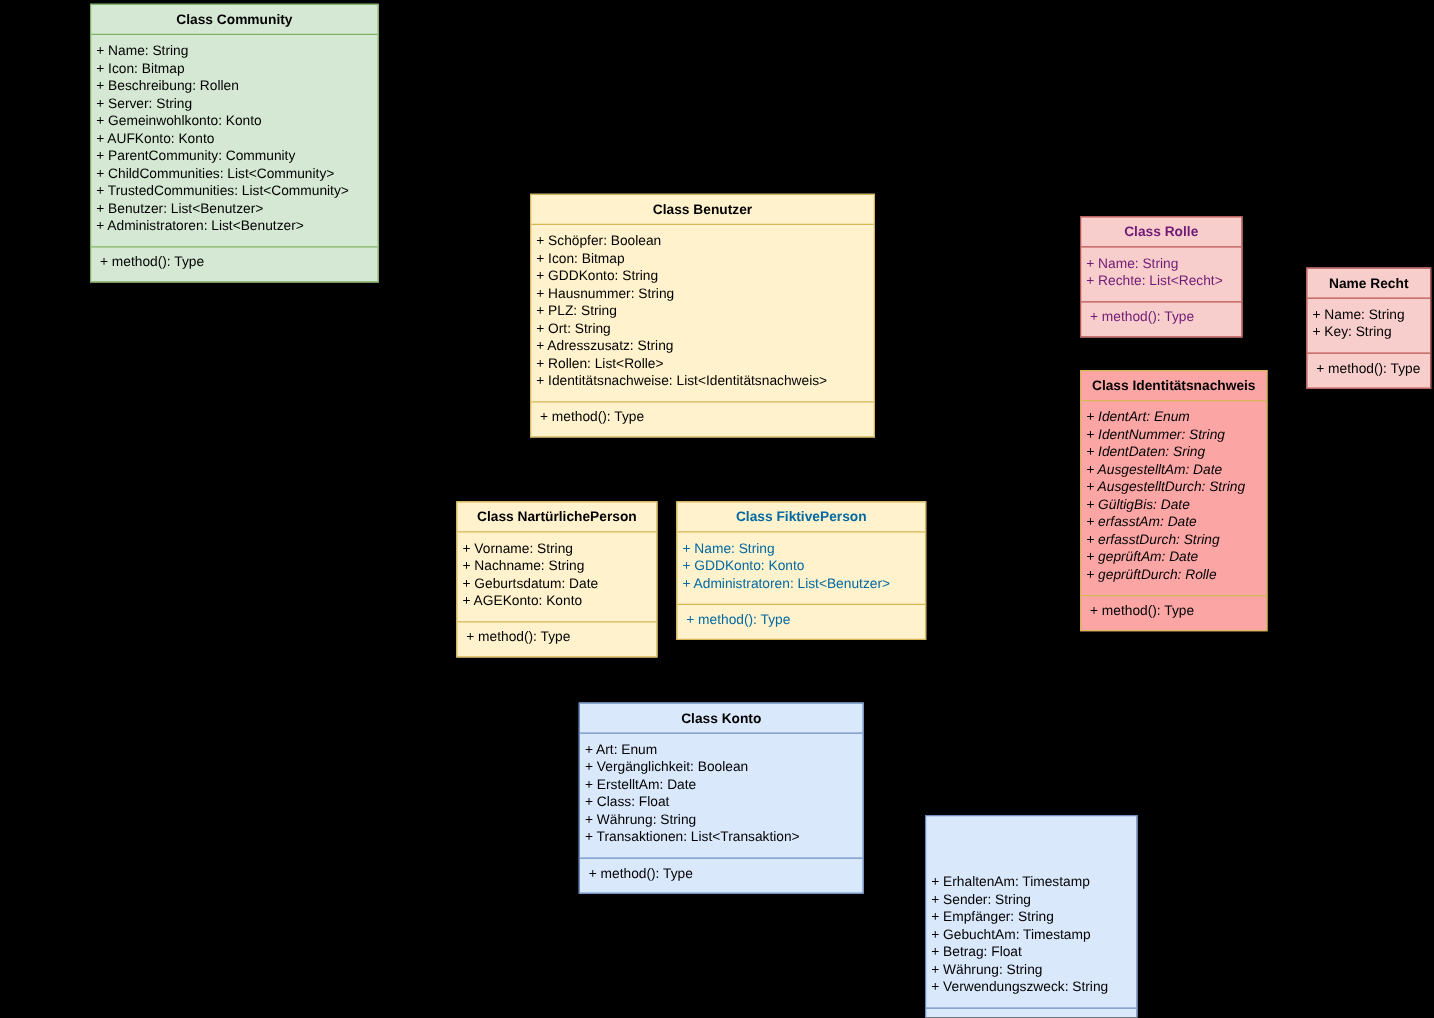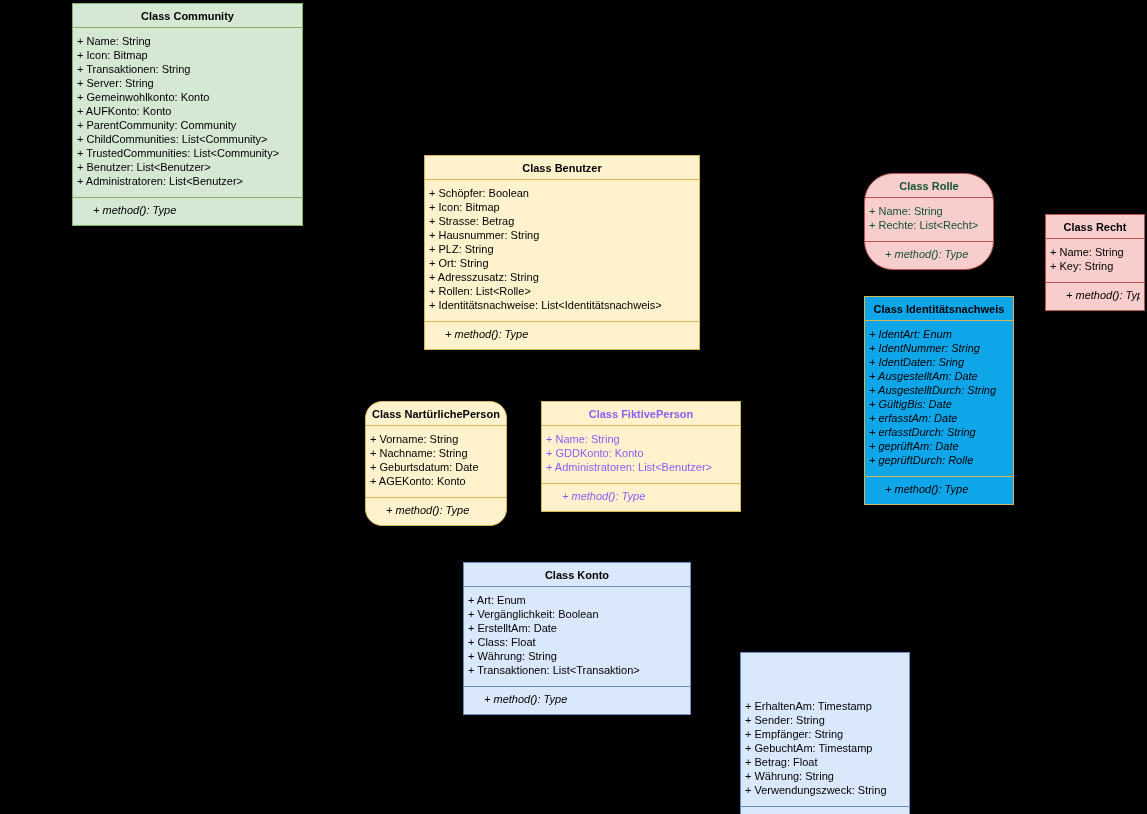--- a/index.html
+++ b/index.html
@@ -29,105 +29,104 @@
     line-height: 14px;
     border-bottom: 1px solid;
     white-space: nowrap;
     overflow: hidden;
   }
   .uml-attrs {
     padding: 6px 4px 9px 4px;
     border-bottom: 1px solid;
   }
   .uml-methods {
-    padding: 5px 4px 8px 20px;
-    font-style: italic;
+    padding: 5px 4px 8px 7px;
   }
   .uml-line {
     line-height: 14px;
     white-space: nowrap;
     overflow: hidden;
   }
   
   .pos-community            { left:  72px; top:   3px; width: 231px; }
   .pos-benutzer             { left: 424px; top: 155px; width: 276px; }
   .pos-rolle                { left: 864px; top: 173px; width: 130px; }
   .pos-recht                { left:1045px; top: 214px; width: 100px; }
   .pos-identitaetsnachweis  { left: 864px; top: 296px; width: 150px; }
-  .pos-nartuerlicheperson   { left: 365px; top: 401px; width: 142px; border-radius: 17px; }
+  .pos-nartuerlicheperson   { left: 365px; top: 401px; width: 161px; }
   .pos-fiktiveperson        { left: 541px; top: 401px; width: 200px; }
   .pos-konto                { left: 463px; top: 562px; width: 228px; }
   .pos-transaktion          { left: 740px; top: 652px; width: 170px; }
 </style>
 </head>
 <body style="background: rgb(0, 0, 0);">
 
 <div id="canvas">
 
   <div class="uml-class pos-community" style="background: rgb(213, 232, 212); border-color: rgb(130, 179, 102); color: rgb(0, 0, 0);">
     <div class="uml-header" style="border-bottom-color: rgb(130, 179, 102);">Class Community</div>
     <div class="uml-attrs" style="border-bottom-color: rgb(130, 179, 102);">
         <div class="uml-line">+ Name: String</div>
         <div class="uml-line">+ Icon: Bitmap</div>
-        <div class="uml-line">+ Transaktionen: String</div>
+        <div class="uml-line">+ Beschreibung: Rollen</div>
         <div class="uml-line">+ Server: String</div>
         <div class="uml-line">+ Gemeinwohlkonto: Konto</div>
         <div class="uml-line">+ AUFKonto: Konto</div>
         <div class="uml-line">+ ParentCommunity: Community</div>
         <div class="uml-line">+ ChildCommunities: List&lt;Community&gt;</div>
         <div class="uml-line">+ TrustedCommunities: List&lt;Community&gt;</div>
         <div class="uml-line">+ Benutzer: List&lt;Benutzer&gt;</div>
         <div class="uml-line">+ Administratoren: List&lt;Benutzer&gt;</div>
       </div>
     <div class="uml-methods">
         <div class="uml-line">+ method(): Type</div>
       </div>
   </div>
 
   <div class="uml-class pos-benutzer" style="background: rgb(255, 242, 204); border-color: rgb(214, 182, 86); color: rgb(0, 0, 0);">
     <div class="uml-header" style="border-bottom-color: rgb(214, 182, 86);">Class Benutzer</div>
     <div class="uml-attrs" style="border-bottom-color: rgb(214, 182, 86);">
         <div class="uml-line">+ Schöpfer: Boolean</div>
         <div class="uml-line">+ Icon: Bitmap</div>
-        <div class="uml-line">+ Strasse: Betrag</div>
+        <div class="uml-line">+ GDDKonto: String</div>
         <div class="uml-line">+ Hausnummer: String</div>
         <div class="uml-line">+ PLZ: String</div>
         <div class="uml-line">+ Ort: String</div>
         <div class="uml-line">+ Adresszusatz: String</div>
         <div class="uml-line">+ Rollen: List&lt;Rolle&gt;</div>
         <div class="uml-line">+ Identitätsnachweise: List&lt;Identitätsnachweis&gt;</div>
       </div>
     <div class="uml-methods">
         <div class="uml-line">+ method(): Type</div>
       </div>
   </div>
 
-  <div class="uml-class pos-rolle" style="background: rgb(248, 206, 204); border-color: rgb(184, 84, 80); color: #14532d; border-radius: 29px;">
+  <div class="uml-class pos-rolle" style="background: rgb(248, 206, 204); border-color: rgb(184, 84, 80); color: #701a75;">
     <div class="uml-header" style="border-bottom-color: rgb(184, 84, 80);">Class Rolle</div>
     <div class="uml-attrs" style="border-bottom-color: rgb(184, 84, 80);">
         <div class="uml-line">+ Name: String</div>
         <div class="uml-line">+ Rechte: List&lt;Recht&gt;</div>
       </div>
     <div class="uml-methods">
         <div class="uml-line">+ method(): Type</div>
       </div>
   </div>
 
   <div class="uml-class pos-recht" style="background: rgb(248, 206, 204); border-color: rgb(184, 84, 80); color: rgb(0, 0, 0);">
-    <div class="uml-header" style="border-bottom-color: rgb(184, 84, 80);">Class Recht</div>
+    <div class="uml-header" style="border-bottom-color: rgb(184, 84, 80);">Name Recht</div>
     <div class="uml-attrs" style="border-bottom-color: rgb(184, 84, 80);">
         <div class="uml-line">+ Name: String</div>
         <div class="uml-line">+ Key: String</div>
       </div>
     <div class="uml-methods">
         <div class="uml-line">+ method(): Type</div>
       </div>
   </div>
 
-  <div class="uml-class pos-identitaetsnachweis" style="background: #0ea5e9; border-color: rgb(214, 182, 86); color: rgb(0, 0, 0);">
+  <div class="uml-class pos-identitaetsnachweis" style="background: #fca5a5; border-color: rgb(214, 182, 86); color: rgb(0, 0, 0);">
     <div class="uml-header" style="border-bottom-color: rgb(214, 182, 86);">Class Identitätsnachweis</div>
     <div class="uml-attrs" style="border-bottom-color: rgb(214, 182, 86); font-style: italic;">
         <div class="uml-line">+ IdentArt: Enum</div>
         <div class="uml-line">+ IdentNummer: String</div>
         <div class="uml-line">+ IdentDaten: Sring</div>
         <div class="uml-line">+ AusgestelltAm: Date</div>
         <div class="uml-line">+ AusgestelltDurch: String</div>
         <div class="uml-line">+ GültigBis: Date</div>
         <div class="uml-line">+ erfasstAm: Date</div>
         <div class="uml-line">+ erfasstDurch: String</div>
@@ -145,21 +144,21 @@
         <div class="uml-line">+ Vorname: String</div>
         <div class="uml-line">+ Nachname: String</div>
         <div class="uml-line">+ Geburtsdatum: Date</div>
         <div class="uml-line">+ AGEKonto: Konto</div>
       </div>
     <div class="uml-methods">
         <div class="uml-line">+ method(): Type</div>
       </div>
   </div>
 
-  <div class="uml-class pos-fiktiveperson" style="background: rgb(255, 242, 204); border-color: rgb(214, 182, 86); color: #8b5cf6;">
+  <div class="uml-class pos-fiktiveperson" style="background: rgb(255, 242, 204); border-color: rgb(214, 182, 86); color: #0369a1;">
     <div class="uml-header" style="border-bottom-color: rgb(214, 182, 86);">Class FiktivePerson</div>
     <div class="uml-attrs" style="border-bottom-color: rgb(214, 182, 86);">
         <div class="uml-line">+ Name: String</div>
         <div class="uml-line">+ GDDKonto: Konto</div>
         <div class="uml-line">+ Administratoren: List&lt;Benutzer&gt;</div>
       </div>
     <div class="uml-methods">
         <div class="uml-line">+ method(): Type</div>
       </div>
   </div>

